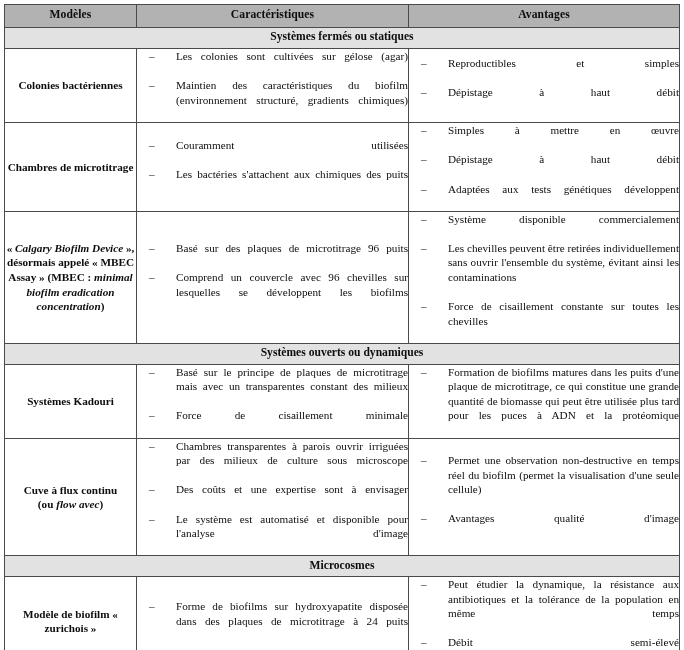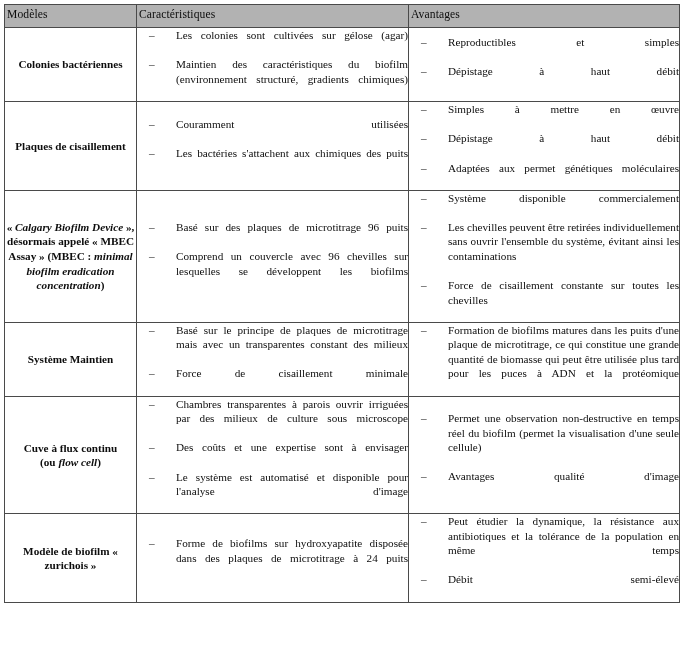--- a/index.html
+++ b/index.html
@@ -34,22 +34,22 @@
     vertical-align: middle;
     padding: 0;
   }
   col.c-model { width: 132px; }
   col.c-char  { width: 272px; }
   col.c-adv   { width: 271px; }
 
   
   tr.head-row th {
     background: #b2b2b2;
-    text-align: left;
-    font-weight: normal;
+    text-align: center;
+    font-weight: bold;
     font-size: 11.6px;
     height: 19px;
     padding: 1px 2px 2px 2px;
     letter-spacing: .1px;
   }
   
   tr.section-row td {
     background: #e2e2e2;
     text-align: center;
     font-weight: bold;
@@ -109,97 +109,106 @@
       <col class="c-adv">
     </colgroup>
     <thead>
       <tr class="head-row">
         <th>Modèles</th>
         <th>Caractéristiques</th>
         <th>Avantages</th>
       </tr>
     </thead>
     <tbody id="table-body">
+        <tr class="section-row">
+          <td colspan="3">Systèmes fermés ou statiques</td>
+        </tr>
         <tr>
           <td class="model-cell">Colonies bactériennes</td>
           <td class="list-cell">
             <ul class="dash-list">
               <li><span class="dash">–</span><span>Les colonies sont cultivées sur gélose (agar)</span></li>
               <li><span class="dash">–</span><span>Maintien des caractéristiques du biofilm (environnement structuré, gradients chimiques)</span></li>
             </ul>
           </td>
           <td class="list-cell">
             <ul class="dash-list">
               <li><span class="dash">–</span><span>Reproductibles et simples</span></li>
               <li><span class="dash">–</span><span>Dépistage à haut débit</span></li>
             </ul>
           </td>
         </tr>
         <tr>
-          <td class="model-cell">Plaques de cisaillement</td>
+          <td class="model-cell">Chambres de microtitrage</td>
           <td class="list-cell">
             <ul class="dash-list">
               <li><span class="dash">–</span><span>Couramment utilisées</span></li>
               <li><span class="dash">–</span><span>Les bactéries s'attachent aux chimiques des puits</span></li>
             </ul>
           </td>
           <td class="list-cell">
             <ul class="dash-list">
               <li><span class="dash">–</span><span>Simples à mettre en œuvre</span></li>
               <li><span class="dash">–</span><span>Dépistage à haut débit</span></li>
-              <li><span class="dash">–</span><span>Adaptées aux permet génétiques moléculaires</span></li>
+              <li><span class="dash">–</span><span>Adaptées aux tests génétiques développent</span></li>
             </ul>
           </td>
         </tr>
         <tr>
           <td class="model-cell"><span>« </span><i>Calgary Biofilm Device</i><span> », désormais appelé « MBEC Assay » (MBEC : </span><i>minimal biofilm eradication concentration</i><span>)</span></td>
           <td class="list-cell">
             <ul class="dash-list">
               <li><span class="dash">–</span><span>Basé sur des plaques de microtitrage 96 puits</span></li>
               <li><span class="dash">–</span><span>Comprend un couvercle avec 96 chevilles sur lesquelles se développent les biofilms</span></li>
             </ul>
           </td>
           <td class="list-cell">
             <ul class="dash-list">
               <li><span class="dash">–</span><span>Système disponible commercialement</span></li>
               <li><span class="dash">–</span><span>Les chevilles peuvent être retirées individuellement sans ouvrir l'ensemble du système, évitant ainsi les contaminations</span></li>
               <li><span class="dash">–</span><span>Force de cisaillement constante sur toutes les chevilles</span></li>
             </ul>
           </td>
         </tr>
-        <tr>
-          <td class="model-cell">Système Maintien</td>
+        <tr class="section-row">
+          <td colspan="3">Systèmes ouverts ou dynamiques</td>
+        </tr>
+        <tr>
+          <td class="model-cell">Systèmes Kadouri</td>
           <td class="list-cell">
             <ul class="dash-list">
               <li><span class="dash">–</span><span>Basé sur le principe de plaques de microtitrage mais avec un transparentes constant des milieux</span></li>
               <li><span class="dash">–</span><span>Force de cisaillement minimale</span></li>
             </ul>
           </td>
           <td class="list-cell">
             <ul class="dash-list">
               <li><span class="dash">–</span><span>Formation de biofilms matures dans les puits d'une plaque de microtitrage, ce qui constitue une grande quantité de biomasse qui peut être utilisée plus tard pour les puces à ADN et la protéomique</span></li>
             </ul>
           </td>
         </tr>
         <tr>
-          <td class="model-cell"><span>Cuve à flux continu</span><br><span>(ou </span><i>flow cell</i><span>)</span></td>
+          <td class="model-cell"><span>Cuve à flux continu</span><br><span>(ou </span><i>flow avec</i><span>)</span></td>
           <td class="list-cell">
             <ul class="dash-list">
               <li><span class="dash">–</span><span>Chambres transparentes à parois ouvrir irriguées par des milieux de culture sous microscope</span></li>
               <li><span class="dash">–</span><span>Des coûts et une expertise sont à envisager</span></li>
               <li><span class="dash">–</span><span>Le système est automatisé et disponible pour l'analyse d'image</span></li>
             </ul>
           </td>
           <td class="list-cell">
             <ul class="dash-list">
               <li><span class="dash">–</span><span>Permet une observation non-destructive en temps réel du biofilm (permet la visualisation d'une seule cellule)</span></li>
               <li><span class="dash">–</span><span>Avantages qualité d'image</span></li>
             </ul>
           </td>
         </tr>
+        <tr class="section-row">
+          <td colspan="3">Microcosmes</td>
+        </tr>
         <tr>
           <td class="model-cell">Modèle de biofilm « zurichois »</td>
           <td class="list-cell">
             <ul class="dash-list">
               <li><span class="dash">–</span><span>Forme de biofilms sur hydroxyapatite disposée dans des plaques de microtitrage à 24 puits</span></li>
             </ul>
           </td>
           <td class="list-cell">
             <ul class="dash-list">
               <li><span class="dash">–</span><span>Peut étudier la dynamique, la résistance aux antibiotiques et la tolérance de la population en même temps</span></li>

